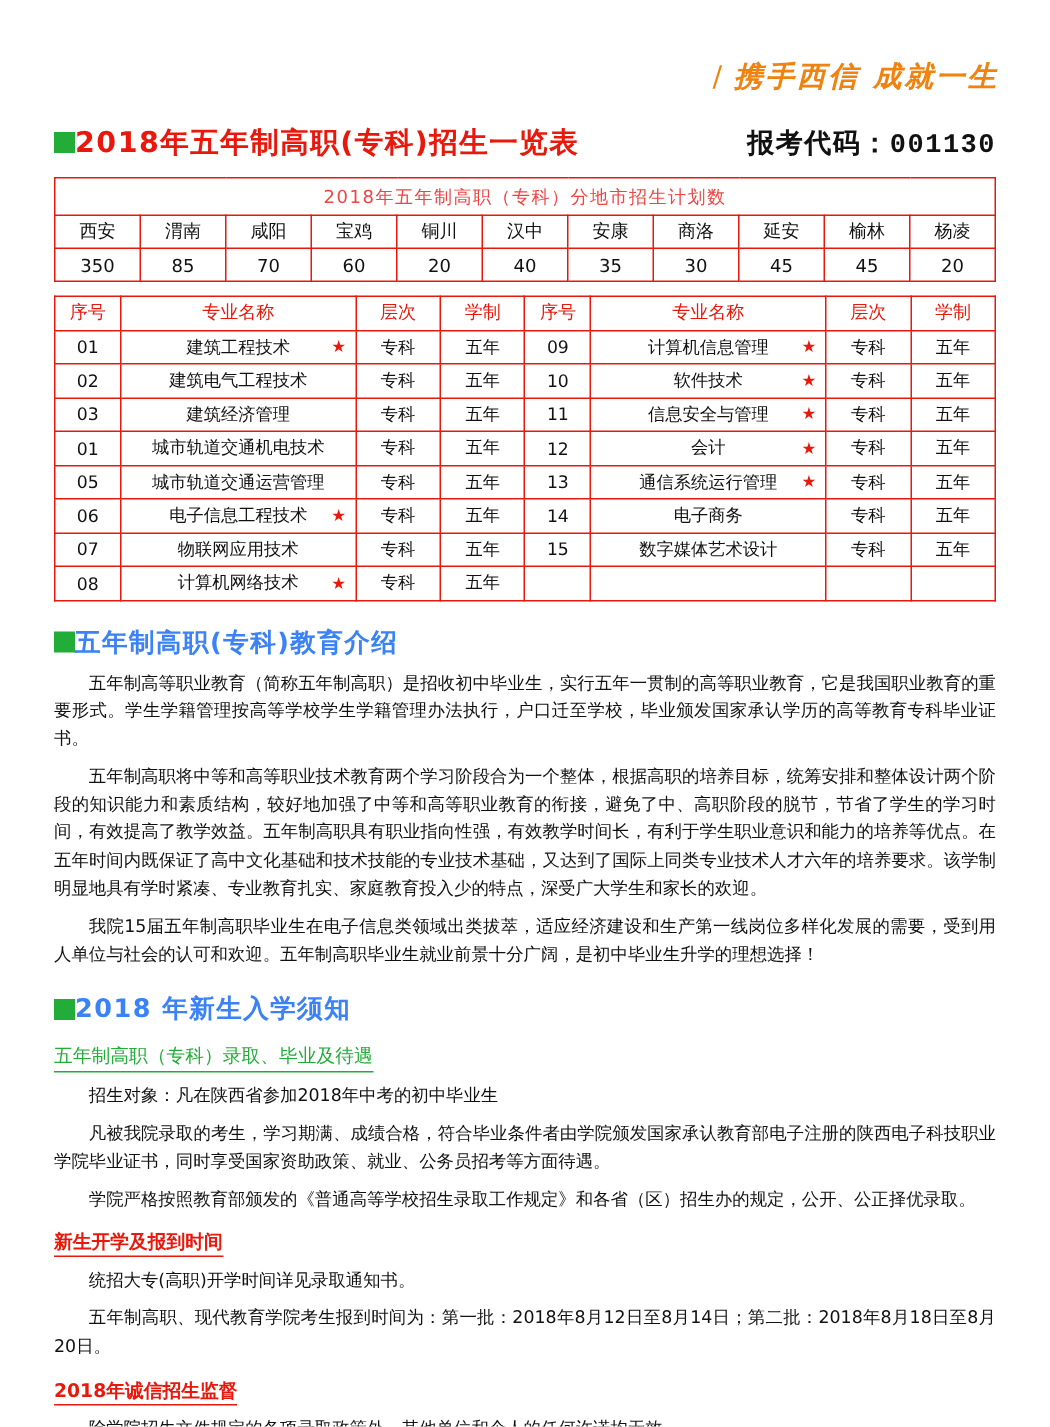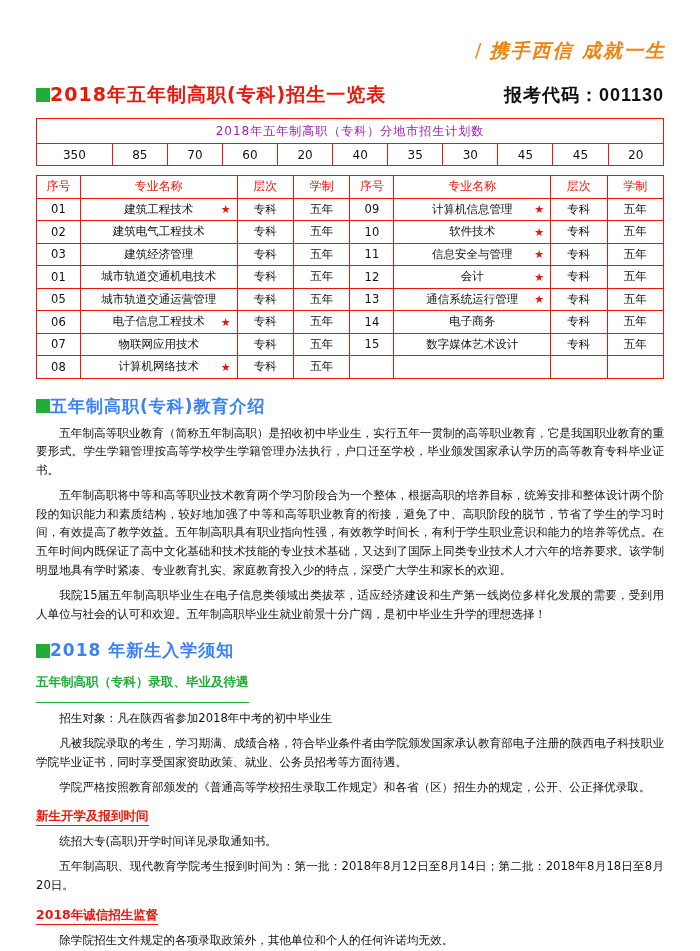--- a/index.html
+++ b/index.html
@@ -46,39 +46,39 @@
     font-weight:bold;
     letter-spacing:1px;
     font-family:"DejaVu Sans","Liberation Sans",sans-serif;
   }
   .code{
     margin-left:auto;
     color:#111;
     font-size:18px;
     letter-spacing:1px;
     font-weight:bold;
-    font-family:Liberation Sans, sans-serif;
+    font-family:Liberation Mono, monospace;
   }
   
   table{border-collapse:collapse;}
   .plan{
     width:100%;
     margin-top:10px;
     border:1px solid #e8190c;
   }
   .plan td,.plan th{
     border:1px solid #e8190c;
     text-align:center;
     font-size:11.5px;
     height:21px;
     padding:0 2px;
     color:#111;
   }
   .plan .cap{
-    color:#a21caf;
+    color:#ef4444;
     font-size:12px;
     height:24px;
     font-weight:normal;
     letter-spacing:1px;
   }
   .plan .city{font-size:12px;}
   .plan .num{font-size:12px;}
 
   
   .majors{
@@ -140,24 +140,24 @@
     font-size:12.5px;
     font-weight:bold;
     display:inline-block;
     border-bottom:1.5px solid #e8190c;
     padding-bottom:0;
   }
   .sub-green{
     margin-top:12px;
     color:#22ac38;
     font-size:12.5px;
-    font-weight:bold;
+    font-weight:normal;
     display:inline-block;
     border-bottom:1.5px solid #22ac38;
-    padding-bottom:11px;
+    padding-bottom:1px;
   }
 </style>
 </head>
 <body>
 
 <div class="page">
 
   <div class="slogan"><span class="slash">/</span><span>携手西信 成就一生</span></div>
 
   <div class="content">
@@ -167,20 +167,33 @@
       <div class="sq"></div>
       <div class="title-main">2018年五年制高职(专科)招生一览表</div>
       <div class="code"><span>报考代码：</span><span>001130</span></div>
     </div>
 
     
     <table class="plan">
       <tbody>
           <tr>
         <td class="cap" colspan="11">2018年五年制高职（专科）分地市招生计划数</td>
+      </tr>
+      <tr>
+        <td class="city">西安</td>
+        <td class="city">渭南</td>
+        <td class="city">咸阳</td>
+        <td class="city">宝鸡</td>
+        <td class="city">铜川</td>
+        <td class="city">汉中</td>
+        <td class="city">安康</td>
+        <td class="city">商洛</td>
+        <td class="city">延安</td>
+        <td class="city">榆林</td>
+        <td class="city">杨凌</td>
       </tr>
       <tr>
         <td class="num">350</td>
         <td class="num">85</td>
         <td class="num">70</td>
         <td class="num">60</td>
         <td class="num">20</td>
         <td class="num">40</td>
         <td class="num">35</td>
         <td class="num">30</td>

